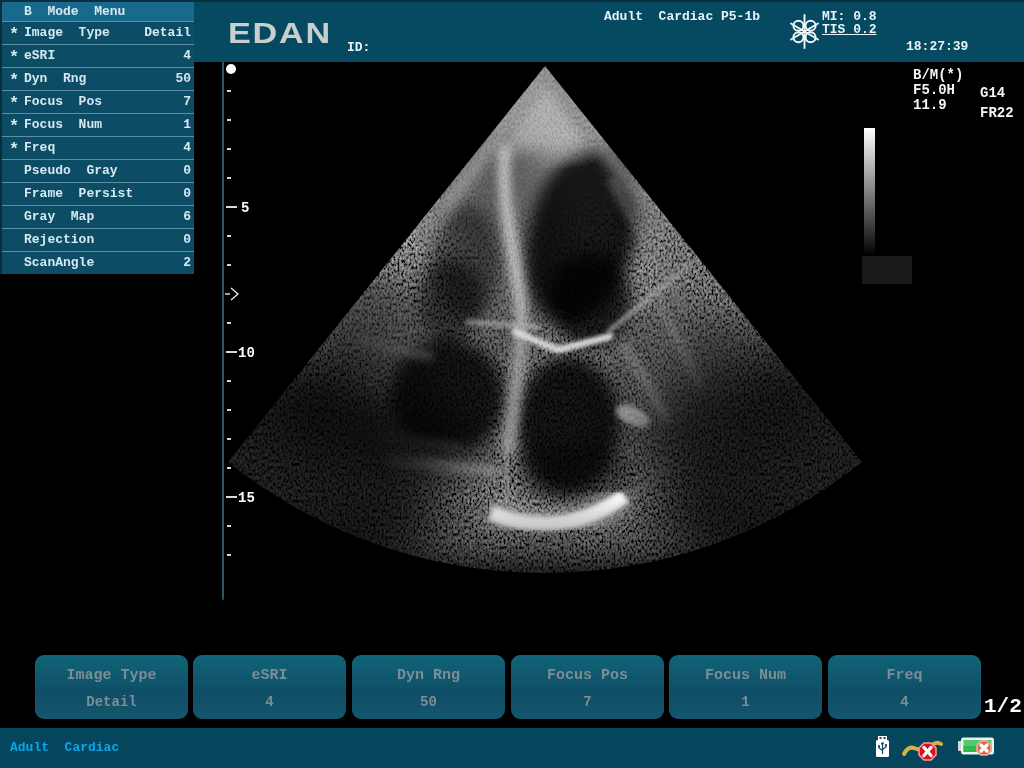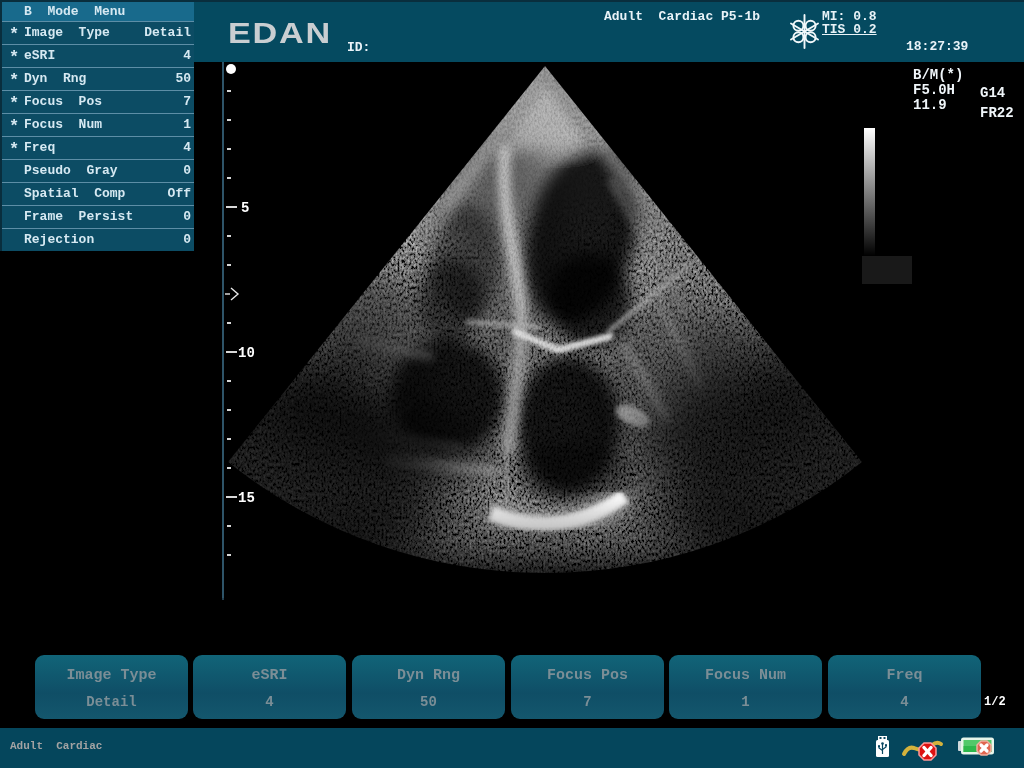--- a/index.html
+++ b/index.html
@@ -7,25 +7,25 @@
 #topbar{left:0;top:0;width:1024px;height:62px;background:#054a60;border-top:2px solid #092e3d;box-sizing:border-box;}
 #edan{left:228px;top:17px;font-family:"Liberation Sans",sans-serif;font-weight:bold;font-size:29px;letter-spacing:1.5px;color:#c9ced1;transform:scaleX(1.18);transform-origin:top left;}
 .w13{font-size:13px;color:#e9f3f8;white-space:pre;}
 #menu{left:0;top:0;width:194px;background:#0c4c64;border-left:2px solid #092e3d;border-top:2px solid #092e3d;box-sizing:border-box;}
 #menu .hdr{height:19px;background:#186a8c;color:#d6e9f2;font-size:13px;line-height:19px;white-space:pre;padding-left:22px;}
 #menu .row{height:22px;border-top:1px solid #5d8ea6;color:#d6e9f2;font-size:13px;line-height:22px;position:relative;white-space:pre;}
 #menu .row .lab{position:absolute;left:22px;top:0;}
 #menu .row .ast{position:absolute;left:7px;top:0;font-size:17px;line-height:26px;}
 #menu .row .val{position:absolute;right:3px;top:0;}
 #btm{left:0;top:728px;width:1024px;height:40px;background:#05465c;}
-#btmtext{left:10px;top:740px;font-size:11px;color:#a3a3a3;white-space:pre;}
+#btmtext{left:10px;top:740px;font-size:13px;color:#0ea5e9;white-space:pre;}
 .btn{position:absolute;top:655px;width:153px;height:64px;background:linear-gradient(#116478,#0f4e66 60%,#14576d);border-radius:9px;color:#7b8e96;font-size:15px;text-align:center;white-space:pre;}
 .btn .l1{margin-top:12px;}
 .btn .l2{margin-top:10px;font-size:14px;}
-#pg{left:984px;top:695px;font-size:12px;color:#fff;}
+#pg{left:984px;top:695px;font-size:21px;color:#fff;}
 </style></head>
 <body>
 <svg class="abs" style="left:0;top:0" width="1024" height="768" viewBox="0 0 1024 768">
 <defs>
 <clipPath id="fan">
         <path d="M545,66 L228,462 A508,508 0 0 0 862,462 Z"></path>
       </clipPath>
 <filter id="spkbase" x="0%" y="0%" width="100%" height="100%">
   <feTurbulence type="fractalNoise" baseFrequency="0.5 0.3" numOctaves="3" seed="11"></feTurbulence>
   <feColorMatrix type="matrix" values="1 0 0 0 0  1 0 0 0 0  1 0 0 0 0  0 0 0 0 1"></feColorMatrix>
@@ -178,23 +178,24 @@
 
 <div id="menu" class="abs">
 <div class="hdr">B  Mode  Menu</div>
 <div class="row"><span class="ast">*</span><span class="lab">Image  Type</span><span class="val">Detail</span></div>
 <div class="row"><span class="ast">*</span><span class="lab">eSRI</span><span class="val">4</span></div>
 <div class="row"><span class="ast">*</span><span class="lab">Dyn  Rng</span><span class="val">50</span></div>
 <div class="row"><span class="ast">*</span><span class="lab">Focus  Pos</span><span class="val">7</span></div>
 <div class="row"><span class="ast">*</span><span class="lab">Focus  Num</span><span class="val">1</span></div>
 <div class="row"><span class="ast">*</span><span class="lab">Freq</span><span class="val">4</span></div>
 <div class="row"><span class="lab">Pseudo  Gray</span><span class="val">0</span></div>
-<div class="row"><span class="lab">Spatial  Comp</span><span class="val">Off</span></div>
 <div class="row"><span class="lab">Frame  Persist</span><span class="val">0</span></div>
+<div class="row"><span class="lab">Gray  Map</span><span class="val">6</span></div>
 <div class="row"><span class="lab">Rejection</span><span class="val">0</span></div>
+<div class="row"><span class="lab">ScanAngle</span><span class="val">2</span></div>
 </div>
 <svg class="abs" style="left:222px;top:60px;" width="40" height="540" viewBox="0 0 40 540">
 <rect x="0" y="2" width="2" height="538" fill="#2e5468"></rect>
     <rect x="0" y="538" width="2" height="2" fill="#223f50"></rect>
 <circle cx="9" cy="9" r="5" fill="#fff"></circle>
 <g fill="#d8d8d8">
 <rect x="5" y="30" width="4" height="2"></rect>
       <rect x="5" y="59" width="4" height="2"></rect>
       <rect x="5" y="88" width="4" height="2"></rect>
       <rect x="5" y="117" width="4" height="2"></rect>

